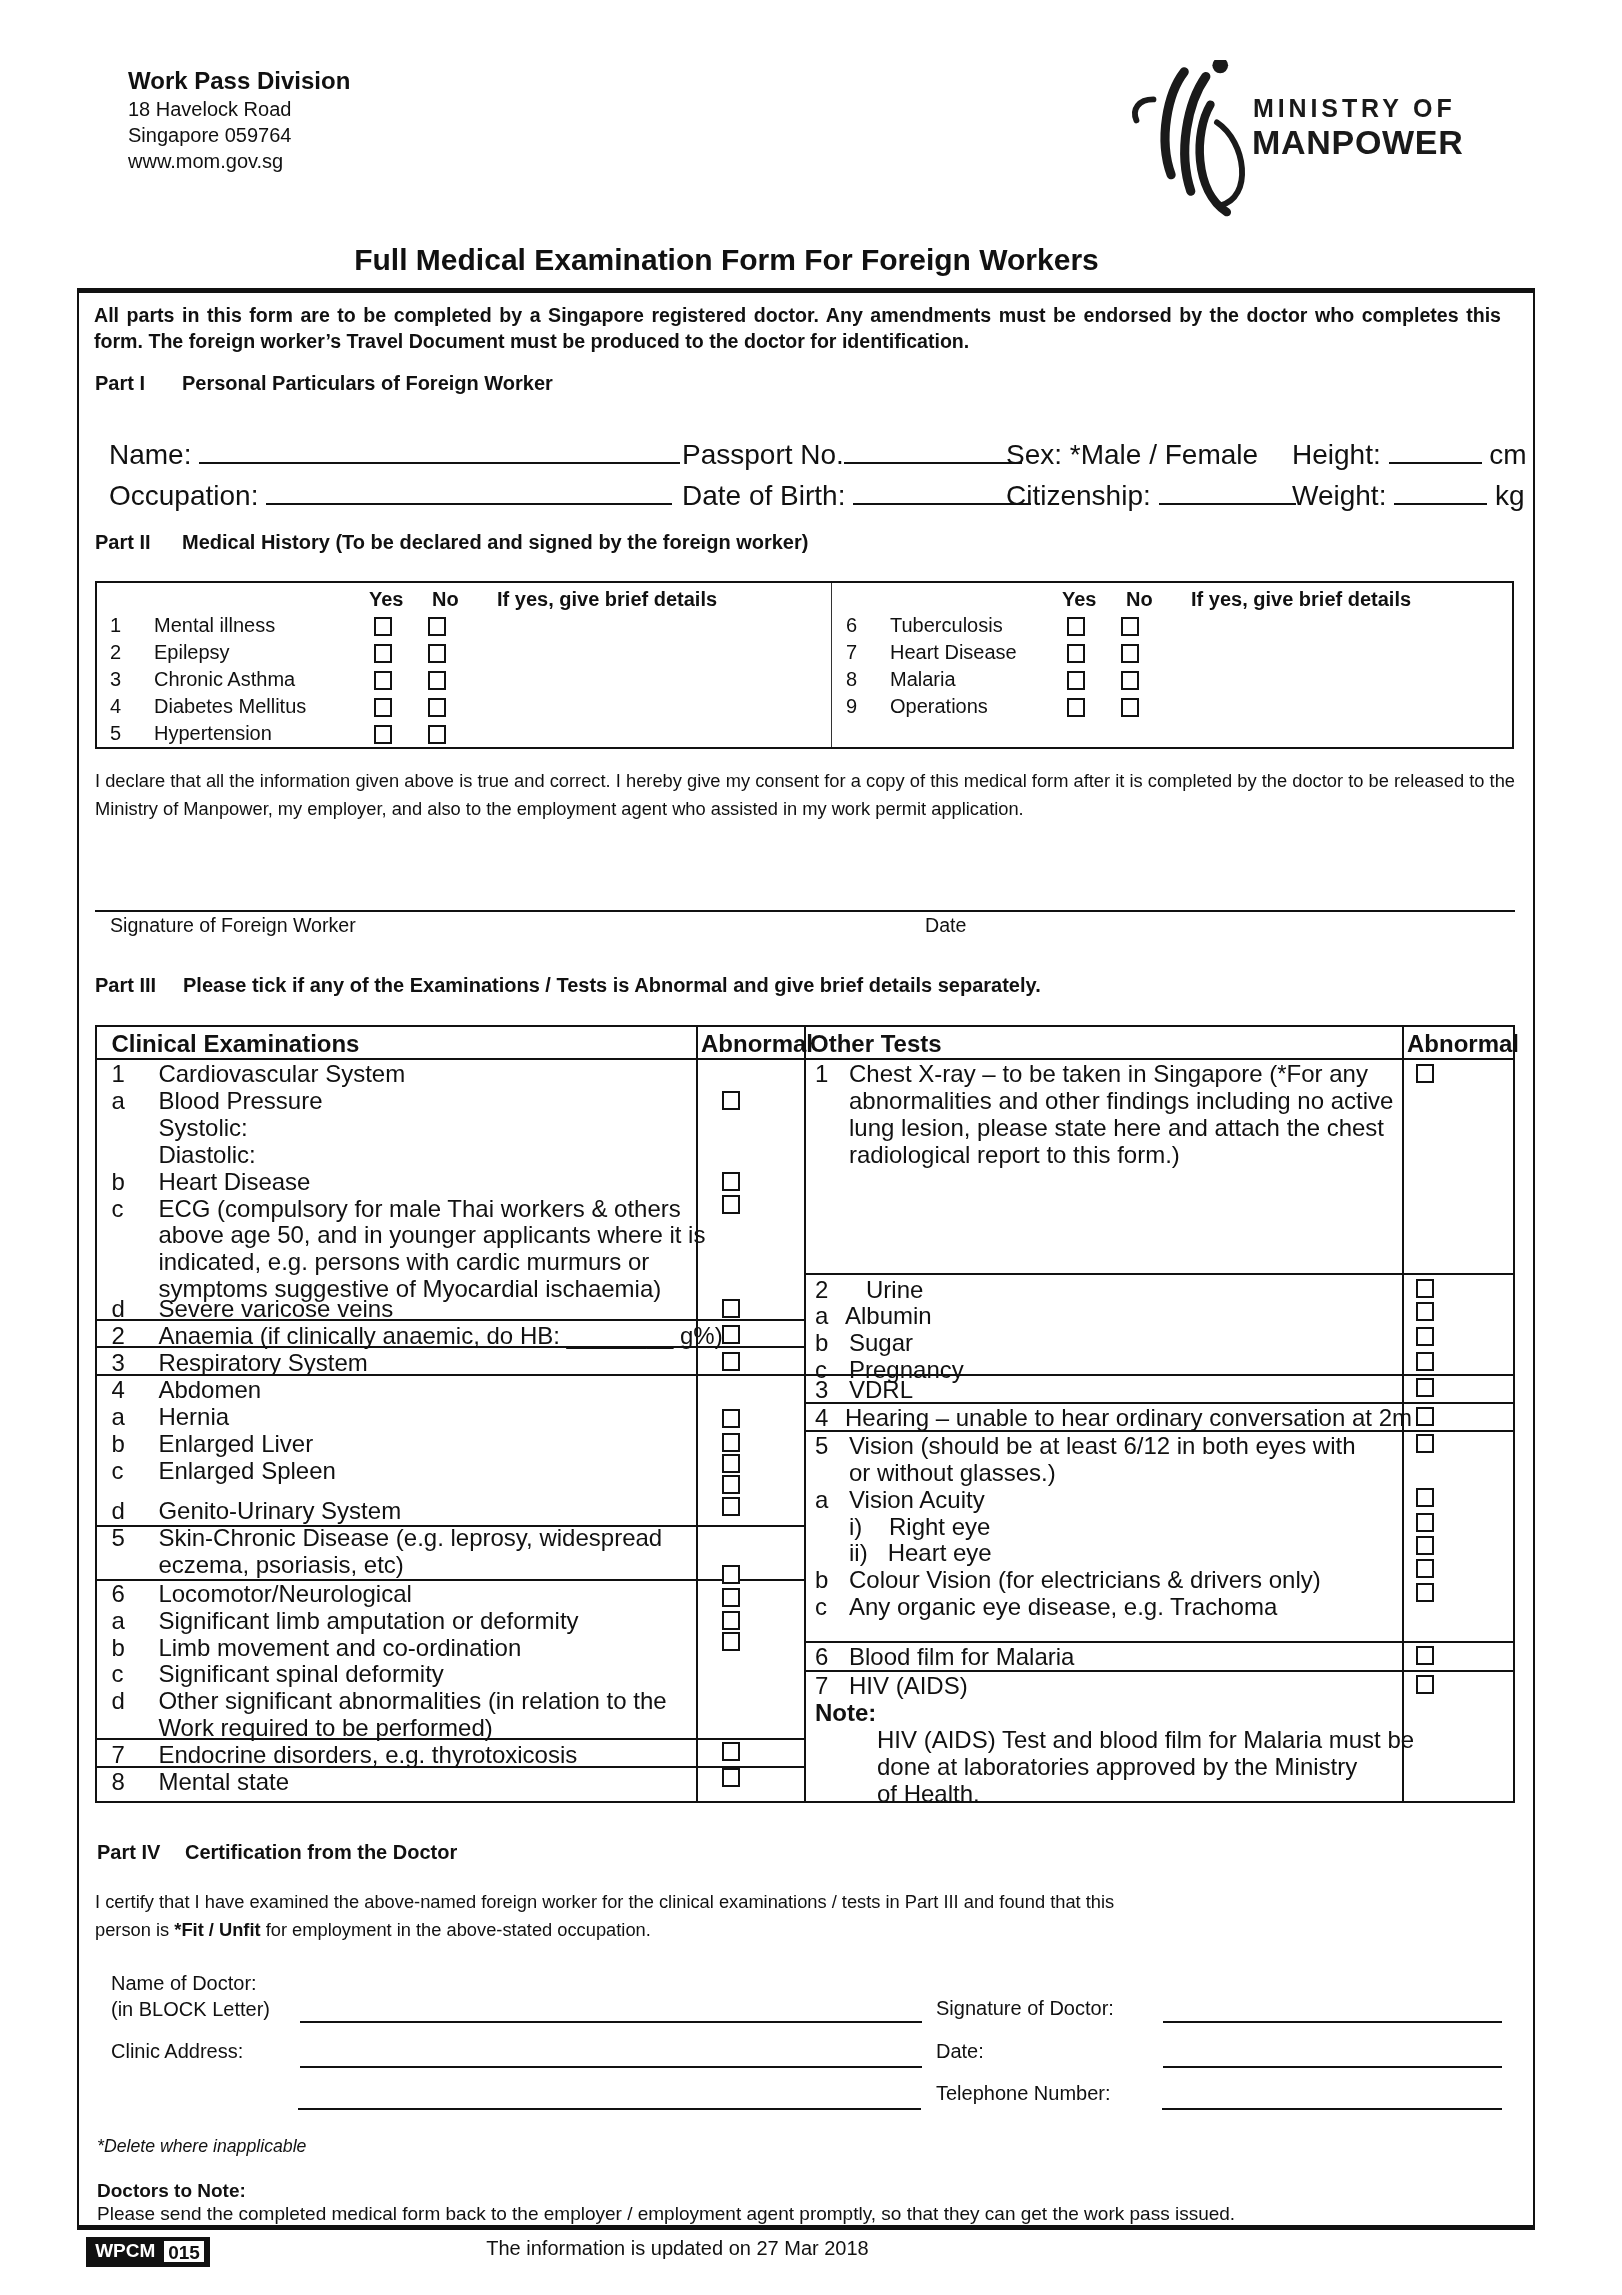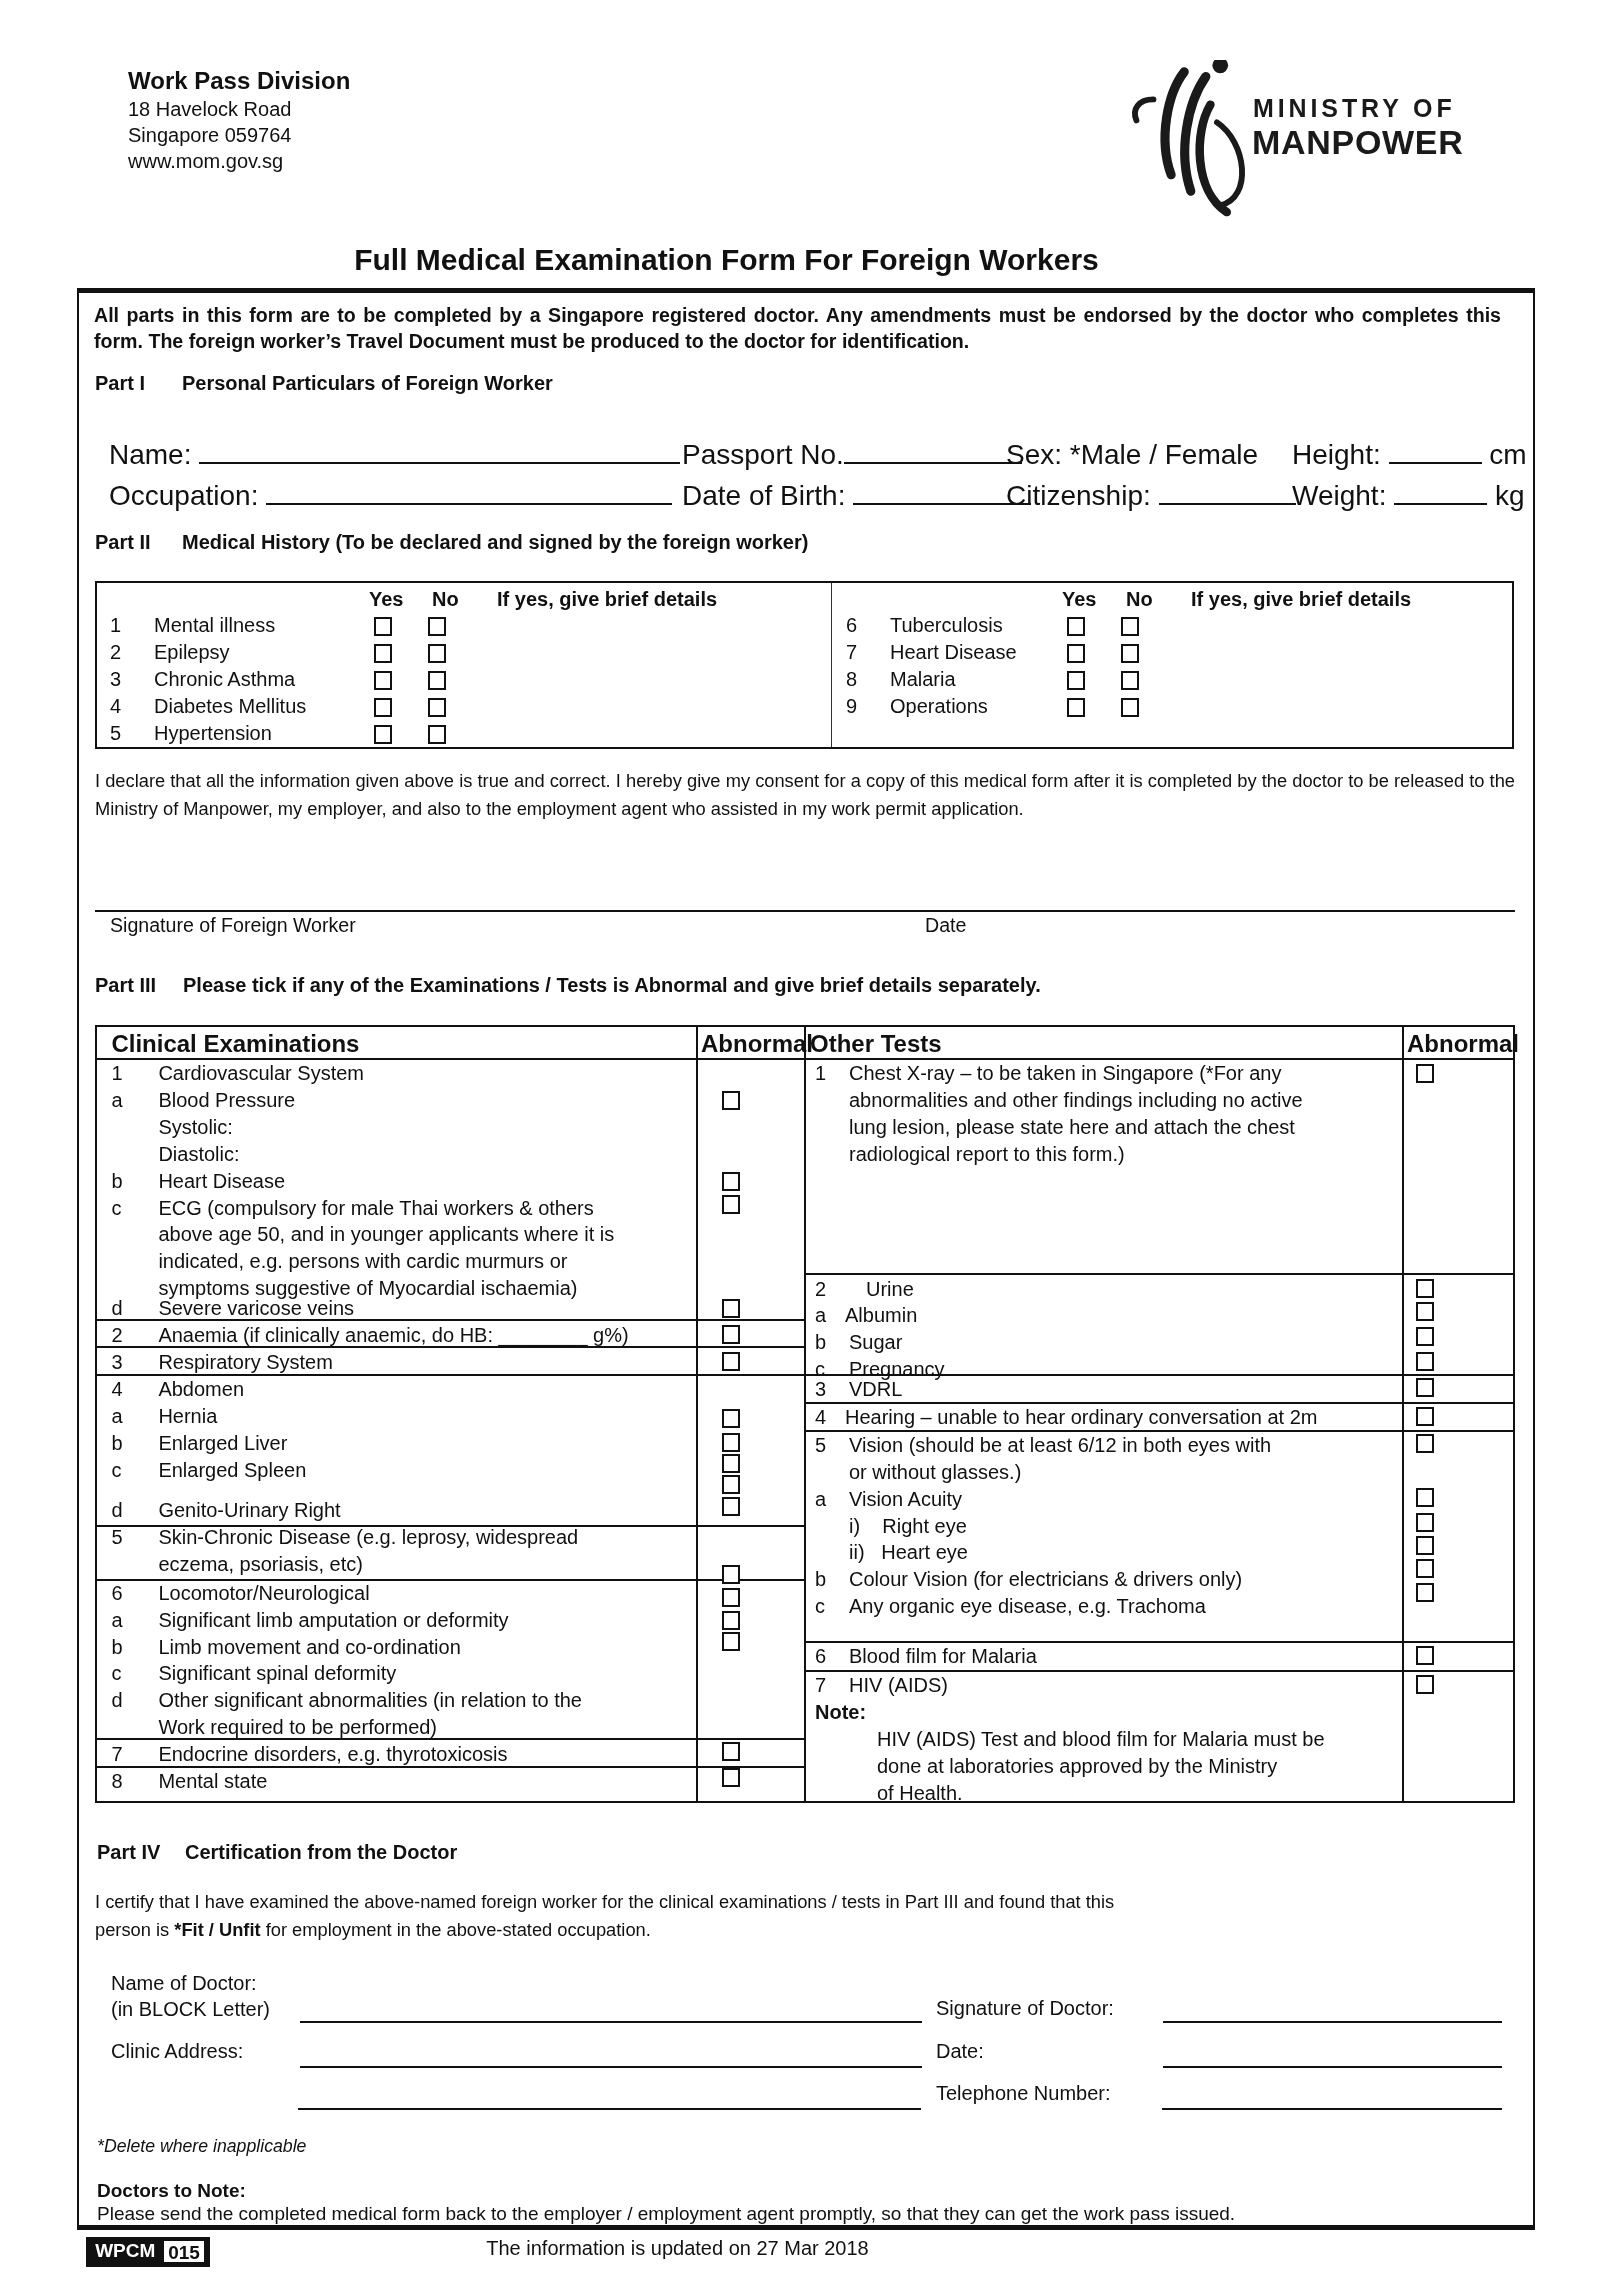--- a/index.html
+++ b/index.html
@@ -37,21 +37,21 @@
   .mh-row .cb { position: absolute; top: 3.3px; }
 
   .declare { left: 95px; top: 767px; width: 1420px; font-size: 18.3px; line-height: 27.5px; text-align: justify; }
   #sig-line { left: 95px; top: 910px; width: 1420px; border-top: 2px solid #111; }
 
   
   #exam-table { left: 95px; top: 1025px; width: 1420px; height: 778px; border: 2px solid #111; }
   .vline { position: absolute; top: 0; bottom: 0; border-left: 2px solid #111; }
   .hseg { position: absolute; border-top: 2px solid #111; }
   .cell-hdr { position: absolute; top: 2.6px; font-size: 24px; font-weight: bold; white-space: nowrap; }
-  .row { position: absolute; font-size: 20px; line-height: 27px; white-space: nowrap; }
+  .row { position: absolute; font-size: 24px; line-height: 27px; white-space: nowrap; }
   .row .n { position: absolute; left: 0; }
   .row .t { position: absolute; left: 47px; }
   .ex-cb { position: absolute; }
 
   
   .cert { left: 95px; top: 1888px; width: 1243px; font-size: 18.3px; line-height: 27.5px; }
   .doc-lbl { font-size: 20px; line-height: 26px; }
   .sig-ln { position: absolute; border-top: 2px solid #111; }
 
   .delete-note { left: 97px; top: 2136px; font-size: 17.7px; font-style: italic; }
@@ -297,21 +297,21 @@
   <div class="row" style="left:14.4px; top:403px">
       <span class="n">b</span>
       <span class="t">Enlarged Liver</span>
     </div>
   <div class="row" style="left:14.4px; top:430px">
       <span class="n">c</span>
       <span class="t">Enlarged Spleen</span>
     </div>
   <div class="row" style="left:14.4px; top:470px">
       <span class="n">d</span>
-      <span class="t">Genito-Urinary Right</span>
+      <span class="t">Genito-Urinary System</span>
     </div>
   <div class="row" style="left:14.4px; top:497px">
       <span class="n">5</span>
       <span class="t">Skin-Chronic Disease (e.g. leprosy, widespread</span>
     </div>
   <div class="row" style="left:14.4px; top:524px">
       <span class="n"></span>
       <span class="t">eczema, psoriasis, etc)</span>
     </div>
   <div class="row" style="left:14.4px; top:553px">

